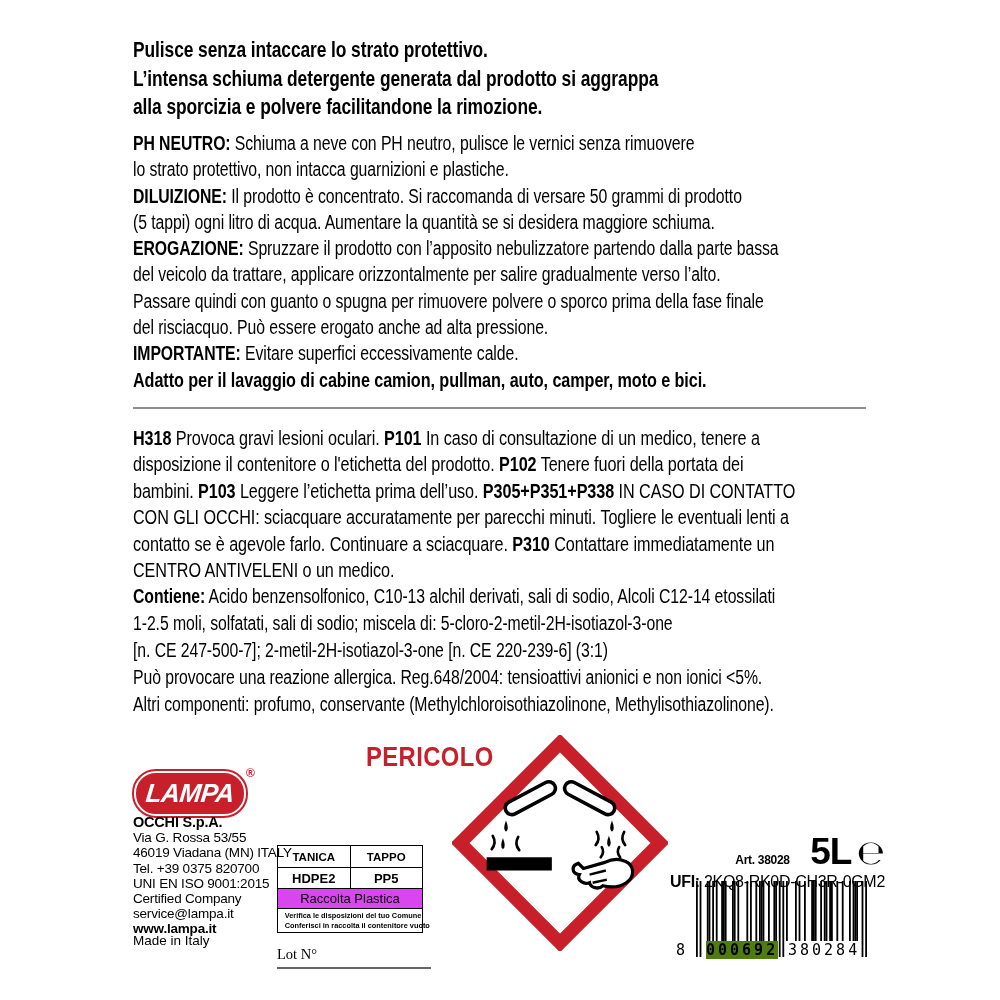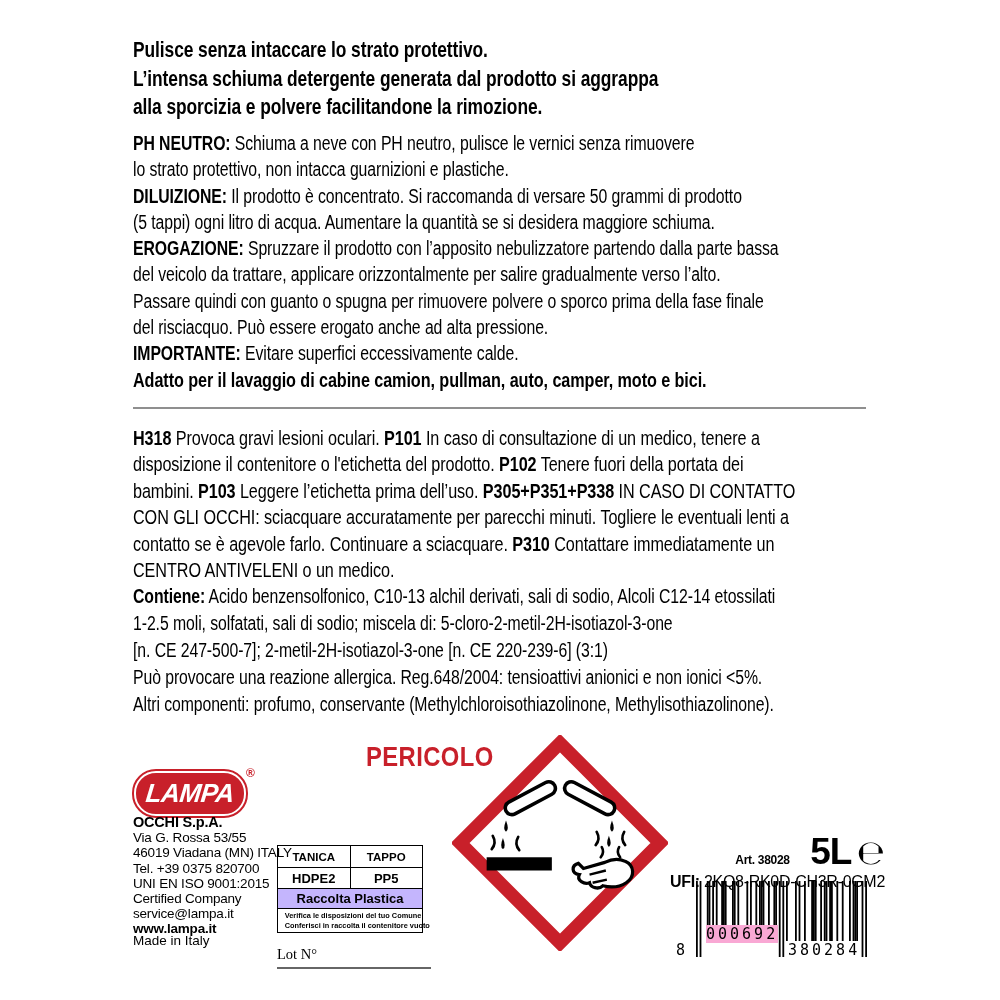--- a/index.html
+++ b/index.html
@@ -36,39 +36,39 @@
   .company .name{font-weight:700;font-size:14.5px;}
   .company .website{font-weight:700;}
   .made-in{position:absolute;left:133px;top:933px;font-size:13.5px;}
   .copyright{position:absolute;left:133px;top:1012px;font-size:14px;font-weight:700;}
 
   table.recycle{position:absolute;left:277px;top:845px;width:146px;border-collapse:collapse;
                 font-size:12px;text-align:center;table-layout:fixed;}
   table.recycle td{border:1.2px solid #000;padding:2px 0;}
   table.recycle .hdr td{font-weight:700;font-size:11.5px;height:17px;}
   table.recycle .mat td{font-weight:700;font-size:13px;height:16px;}
-  table.recycle .yellow td{background:#c4b5fd;font-weight:700;font-size:13px;height:13px;}
+  table.recycle .yellow td{background:#d946ef;font-weight:400;font-size:13px;height:13px;}
   table.recycle .note td{font-weight:700;font-size:8px;line-height:9.5px;padding:2px 1px;}
   .note-ln{white-space:nowrap;transform:scaleX(0.92);transform-origin:50% 0;}
 
   .lot-label{position:absolute;left:277px;top:946px;font-size:14.5px;font-family:Liberation Serif, serif;}
   .lot-line{position:absolute;left:277px;top:967px;width:154px;height:2px;background:#666;}
 
   .art-block{position:absolute;left:655px;top:831px;width:230px;text-align:right;}
   .art-row span{vertical-align:baseline;}
   .art-label{font-size:12px;font-weight:700;letter-spacing:-0.3px;}
   .art-size{font-size:37px;font-weight:700;letter-spacing:-1px;margin-left:16px;}
   .e-mark{font-size:33px;font-weight:400;font-family:"DejaVu Sans",sans-serif;margin-left:1px;}
   .ufi-row{font-size:16px;letter-spacing:-0.3px;margin-top:0px;}
 
   .barcode{position:absolute;left:674px;top:881px;width:210px;height:90px;}
   .bc-bars{position:absolute;left:22px;top:0;}
   .bc-first{position:absolute;left:2px;top:60px;font-family:"DejaVu Sans Mono",monospace;font-size:15px;}
-  .bc-g1{position:absolute;left:32px;top:44px;width:72px;text-align:center;
-         font-family:"DejaVu Sans Mono",monospace;font-size:15px;letter-spacing:3px;background:#f9a8d4;}
+  .bc-g1{position:absolute;left:32px;top:60px;width:72px;text-align:center;
+         font-family:"DejaVu Sans Mono",monospace;font-size:15px;letter-spacing:3px;background:#4d7c0f;font-weight:bold;}
   .bc-g2{position:absolute;left:114px;top:60px;width:72px;text-align:center;
          font-family:"DejaVu Sans Mono",monospace;font-size:15px;letter-spacing:3px;background:#fff;}
 </style>
 </head>
 <body>
 
 <div class="page">
 
   <div class="text-col">
     <div class="blk intro">

